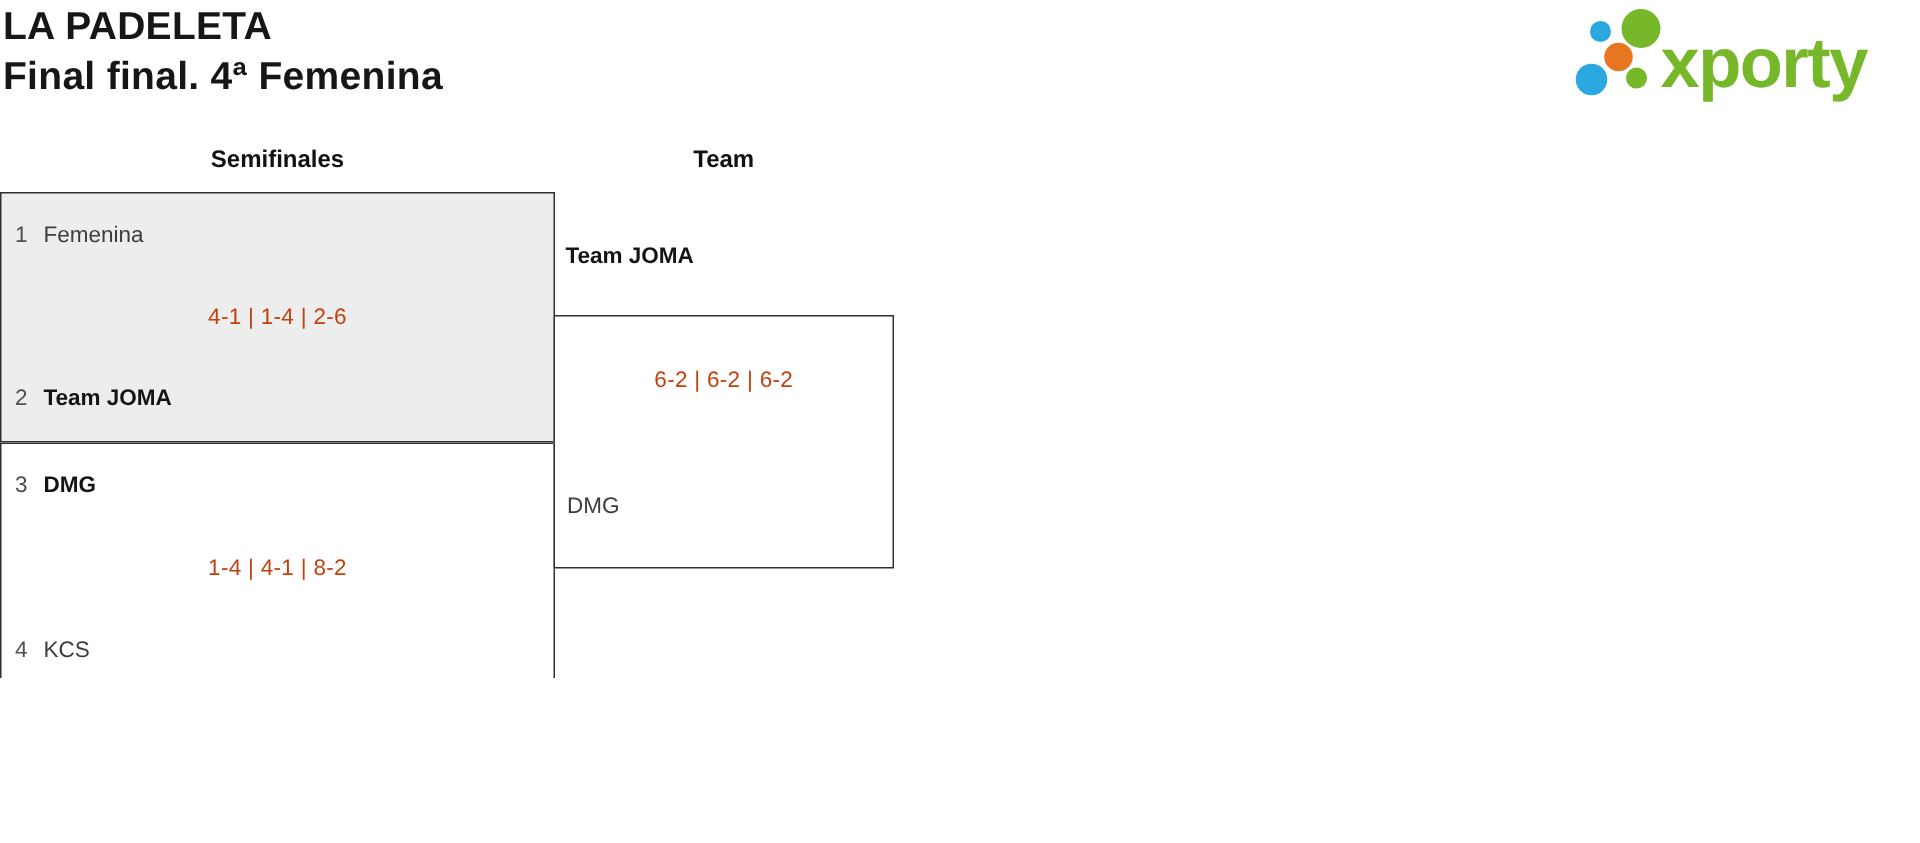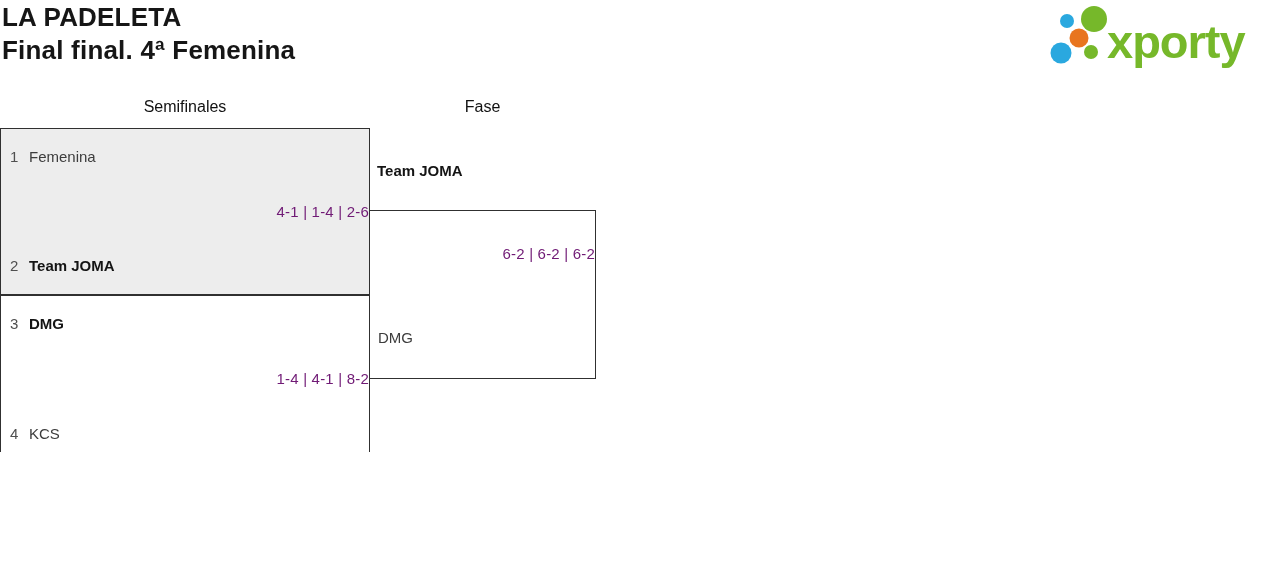--- a/index.html
+++ b/index.html
@@ -24,21 +24,21 @@
 
   
   .logo { position: absolute; left: 1050px; top: 0; width: 230px; height: 72px; cursor: pointer; }
 
   
   .round-header {
     position: absolute;
     top: 97px;
     text-align: center;
     font-size: 16px;
-    font-weight: 400;
+    font-weight: 700;
     color: #111;
     line-height: 20px;
   }
   .rh-semis { left: 0; width: 370px; }
   .rh-final { left: 369px; width: 227px; }
 
   
   .match {
     position: absolute;
     border: 1px solid #303030;
@@ -63,24 +63,24 @@
   }
   .p-top { top: 18px; }
   .p-bot { bottom: 18px; }
   .seed { flex: none; width: 11px; color: #4f4f4f; }
   .team.winner { font-weight: 700; color: #141414; }
 
   .score {
     position: absolute;
     left: 0;
     right: 0;
-    text-align: right;
+    text-align: center;
     font-size: 15px;
     line-height: 18px;
-    color: #701a75;
+    color: #c2410c;
     letter-spacing: 0.2px;
   }
   .score.centered { top: 50%; margin-top: -9px; }
   .score.final-score { top: 34px; }
 
   
   .final-home-label {
     position: absolute;
     left: 377px;
     top: 162px;
@@ -115,21 +115,21 @@
       <circle cx="17" cy="21" r="7" fill="#2aa8df"></circle>
       <circle cx="44" cy="19" r="13" fill="#76b82a"></circle>
       <circle cx="29" cy="38" r="9.5" fill="#e8751f"></circle>
       <circle cx="11" cy="53" r="10.5" fill="#2aa8df"></circle>
       <circle cx="41" cy="52" r="7" fill="#76b82a"></circle>
     </g>
     <text x="57" y="58" font-size="47" font-weight="700" letter-spacing="-1" font-family="Liberation Sans, sans-serif" fill="#76b82a">xporty</text>
   </svg>
 
   <div class="round-header rh-semis">Semifinales</div>
-  <div class="round-header rh-final">Fase</div>
+  <div class="round-header rh-final">Team</div>
 
   <div class="match shaded m-sf1">
     <div class="participant p-top">
       <span class="seed">1</span>
       <span class="team">Femenina</span>
     </div>
     <div class="score centered">4-1 | 1-4 | 2-6</div>
     <div class="participant p-bot">
       <span class="seed">2</span>
       <span class="team winner">Team JOMA</span>

